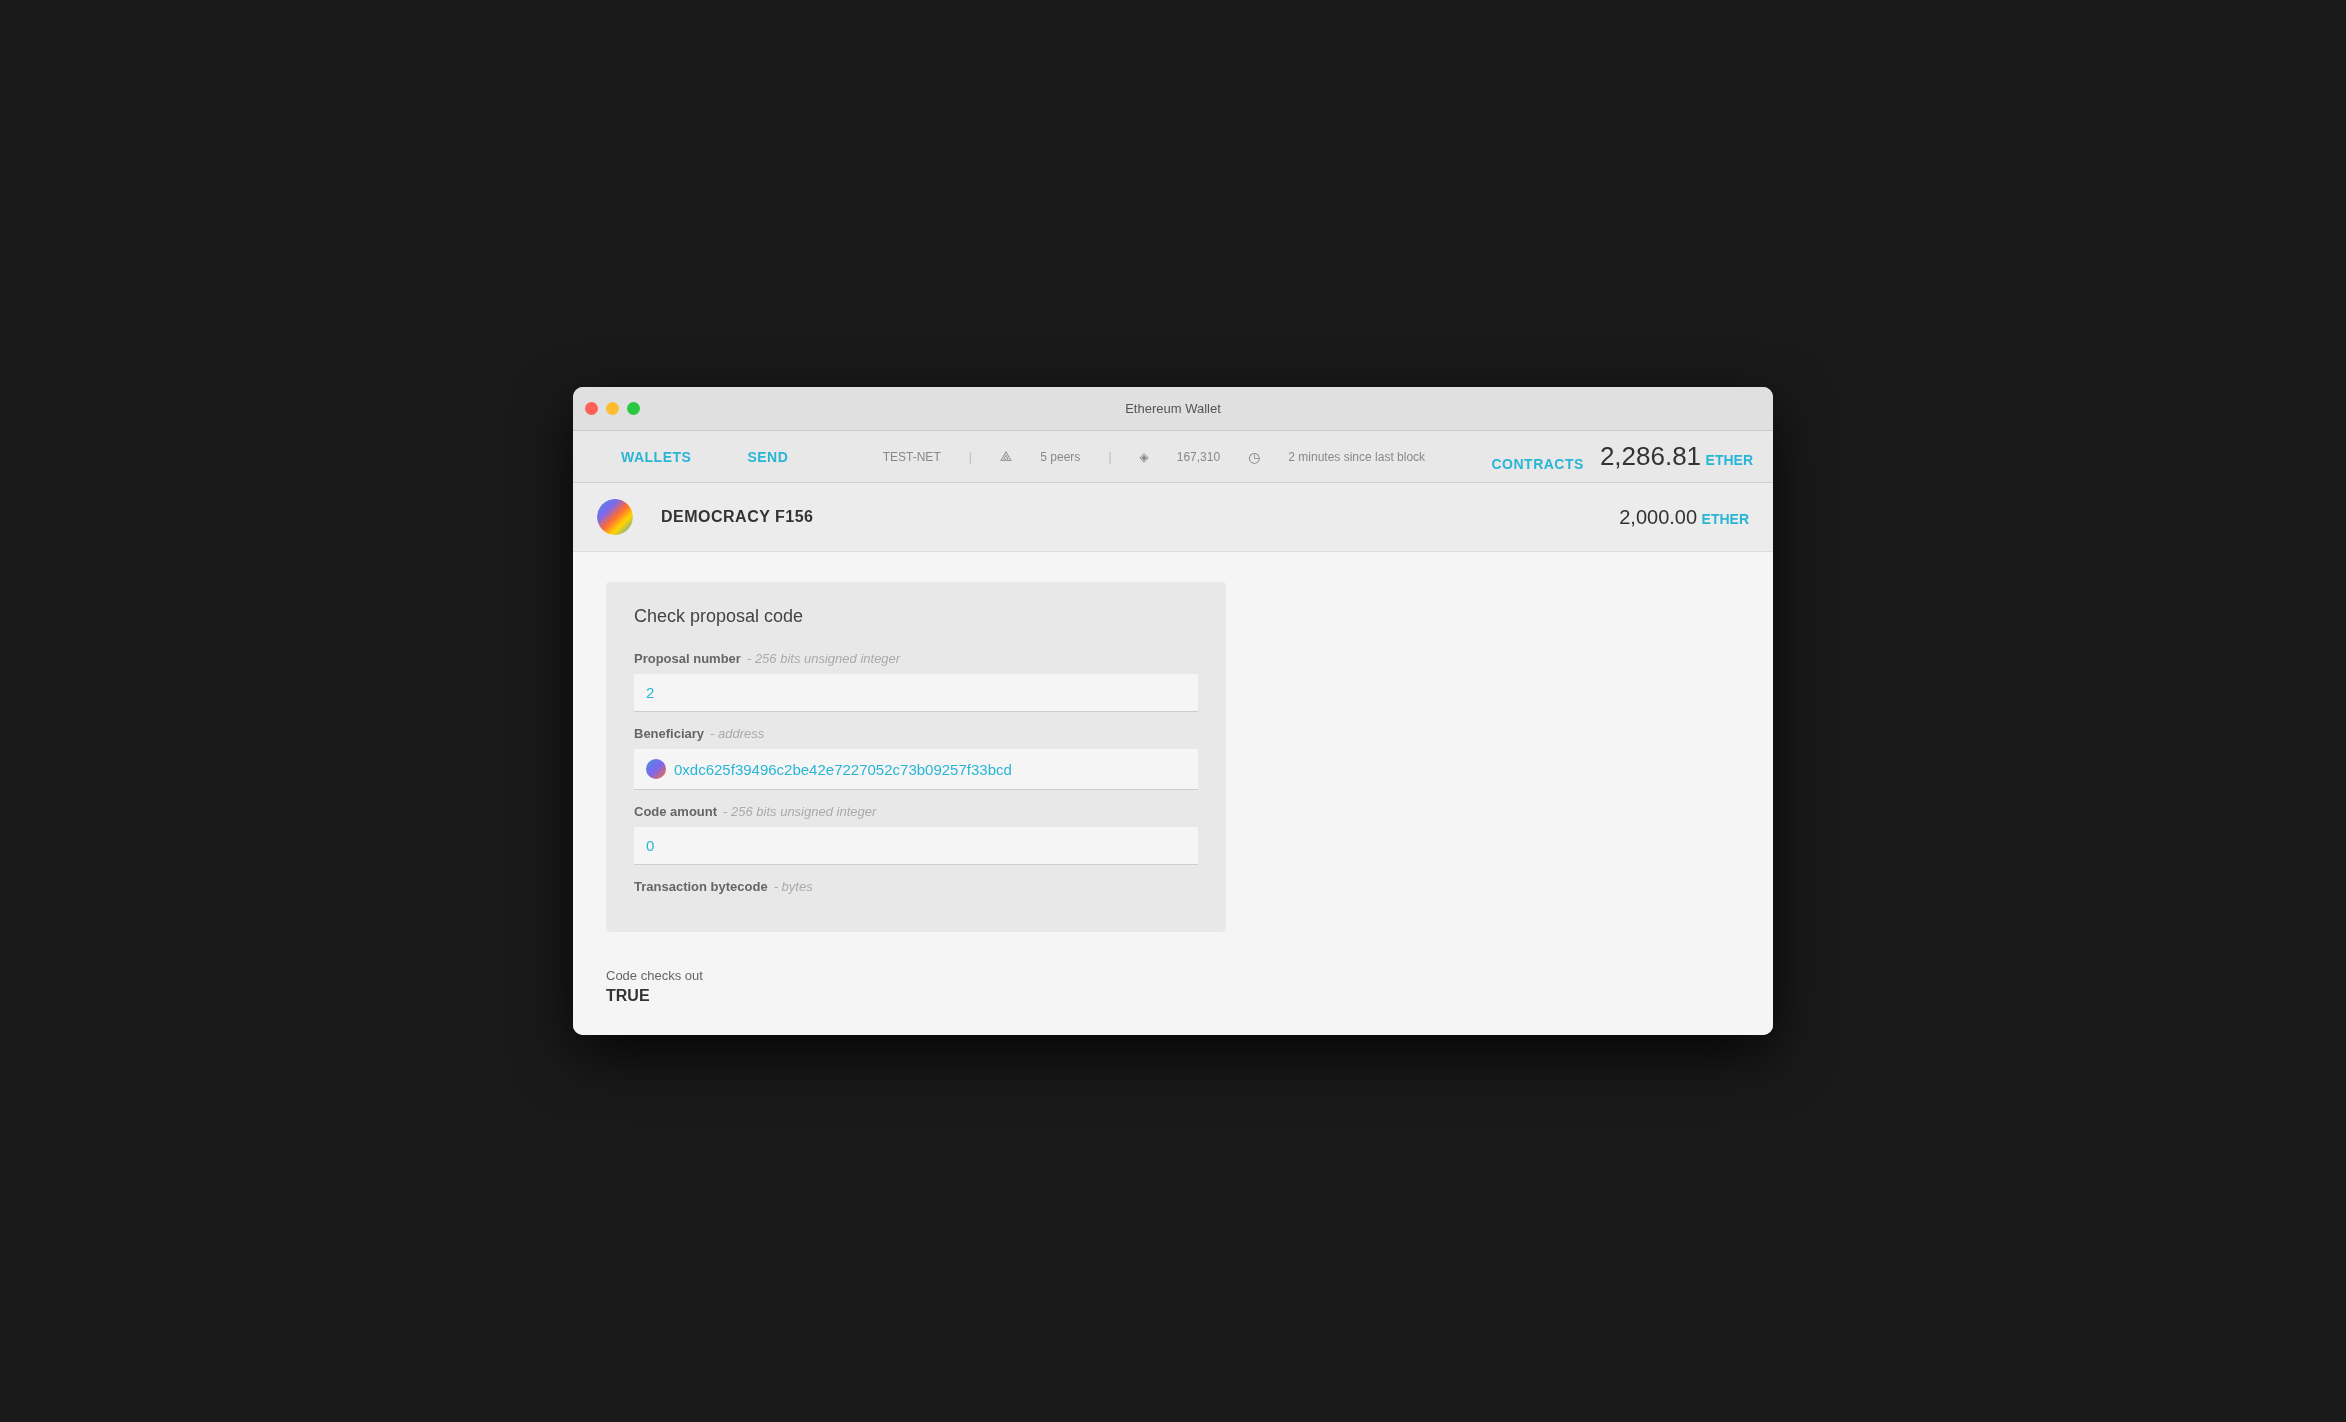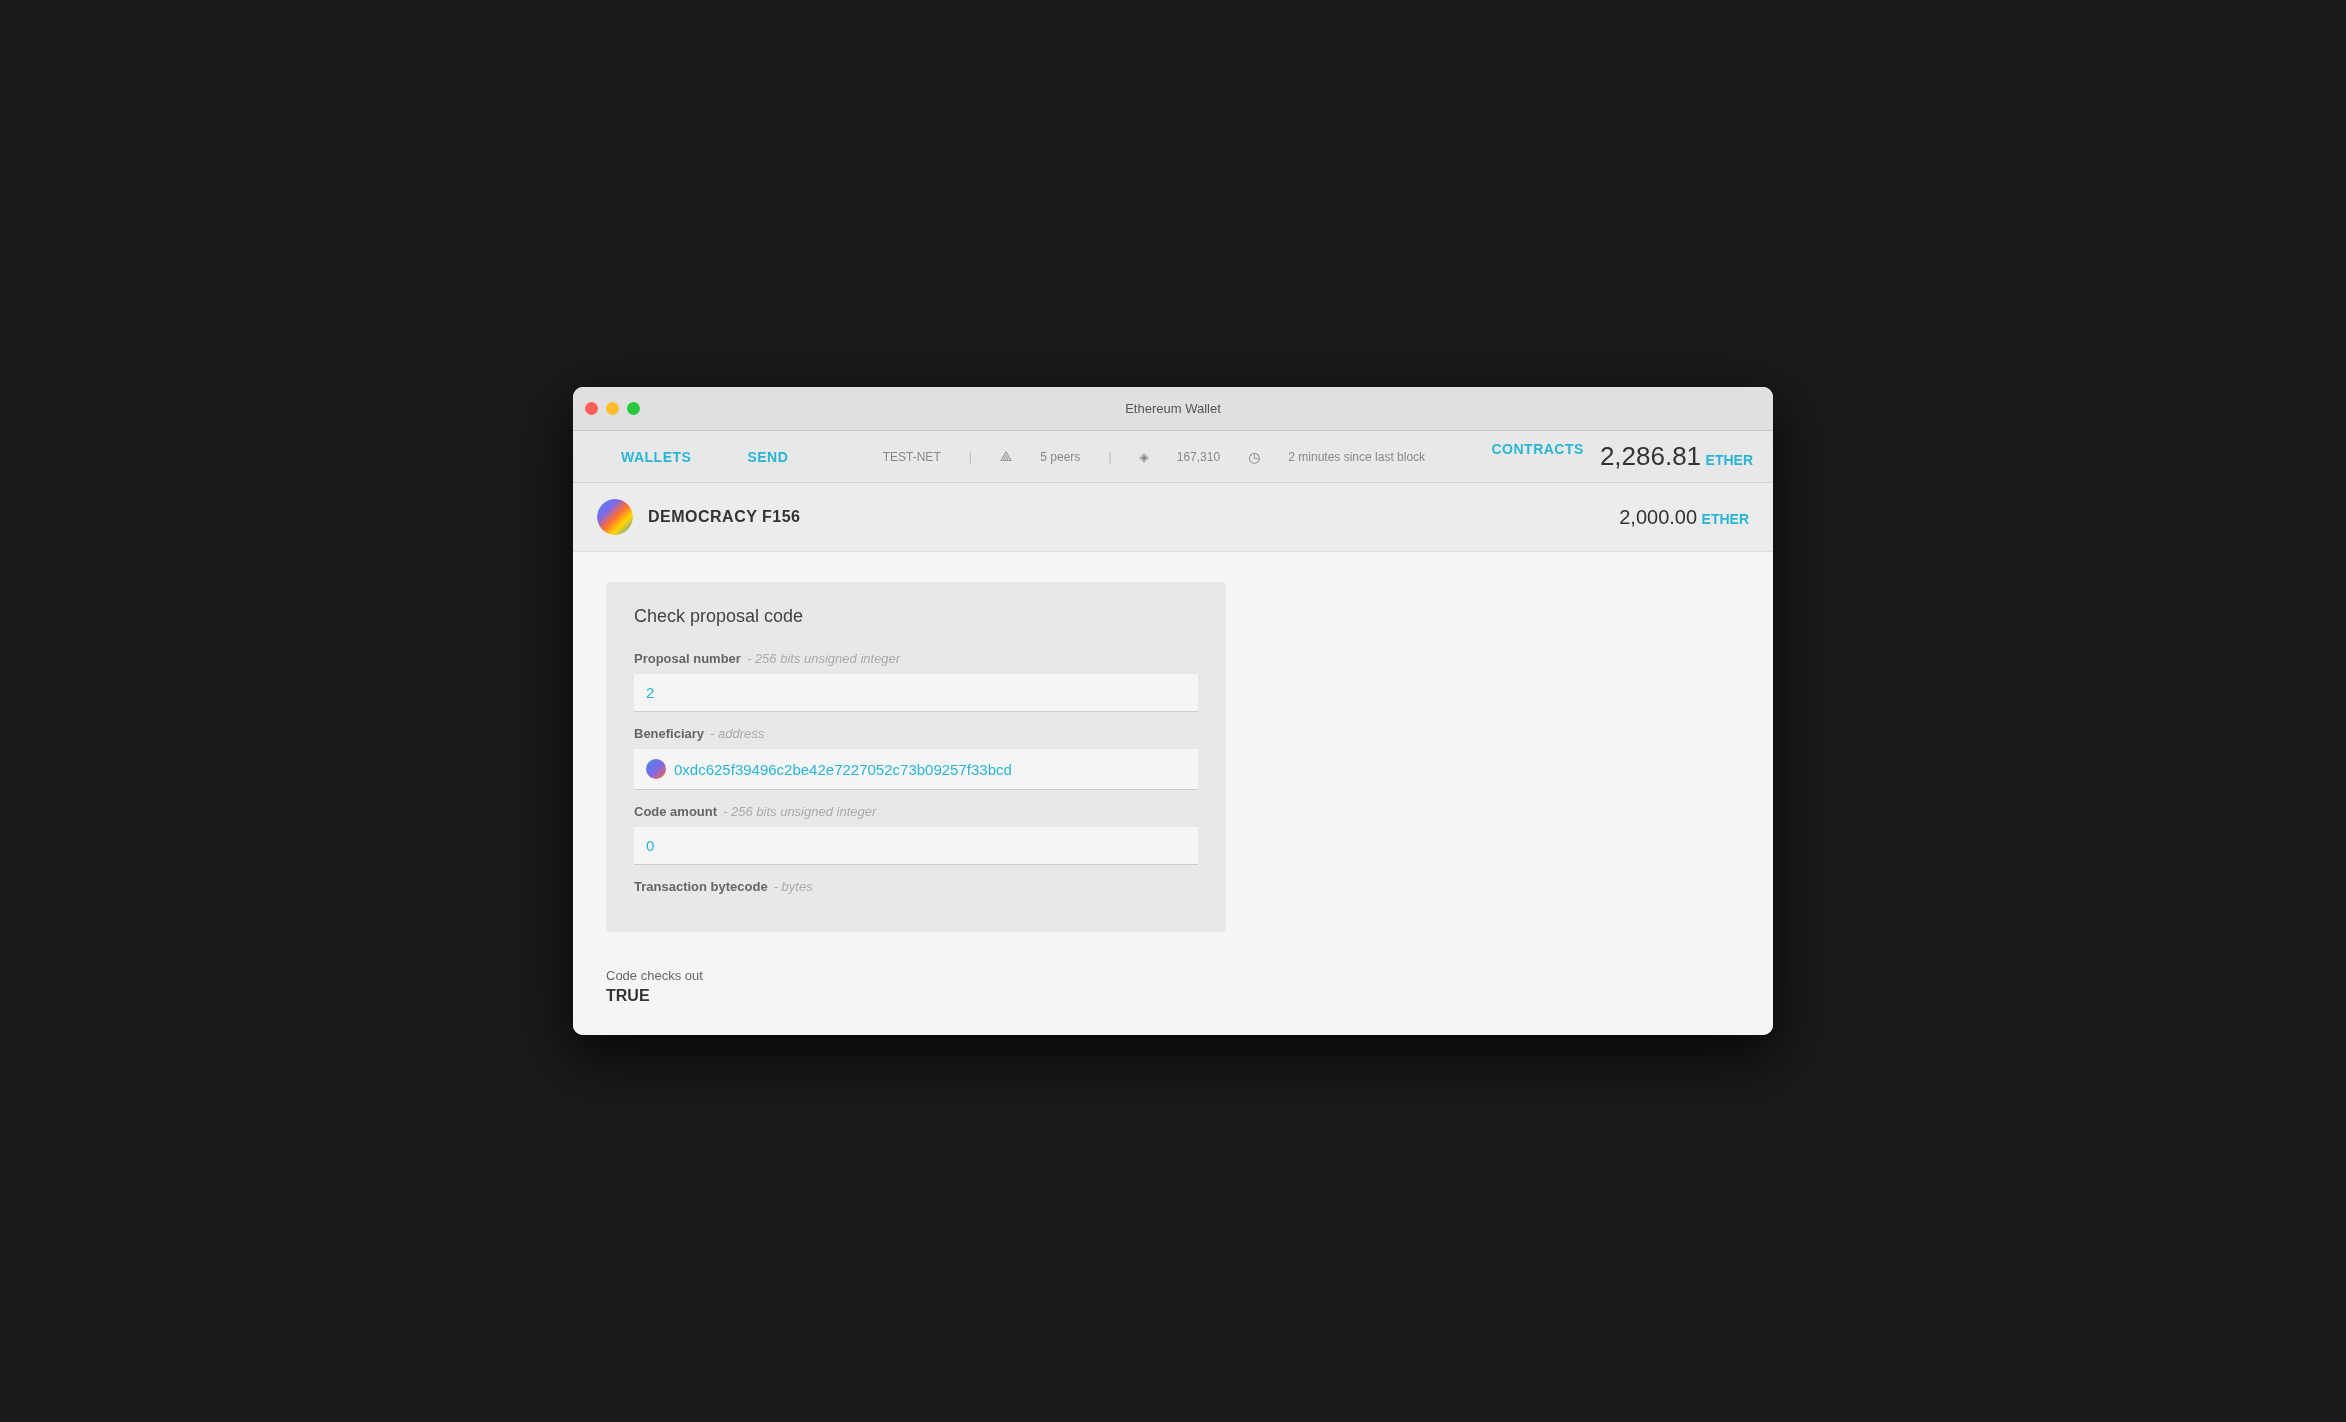--- a/index.html
+++ b/index.html
@@ -91,21 +91,21 @@
       align-items: center;
       gap: 4px;
     }
 
     .nav-center .separator {
       color: #bbb;
     }
 
     .nav-right {
       display: flex;
-      align-items: flex-start;
+      align-items: flex-end;
       gap: 16px;
       margin-left: auto;
     }
 
     .nav-contracts {
       font-size: 14px;
       font-weight: 600;
       color: #29b6d5;
       text-transform: uppercase;
       letter-spacing: 0.5px;
@@ -135,21 +135,21 @@
       padding: 16px 24px;
       display: flex;
       align-items: center;
       justify-content: space-between;
       border-bottom: 1px solid #ddd;
     }
 
     .account-left {
       display: flex;
       align-items: center;
-      gap: 15px;
+      gap: 28px;
     }
 
     .account-avatar {
       width: 36px;
       height: 36px;
       border-radius: 50%;
       overflow: hidden;
       flex-shrink: 0;
     }
 

